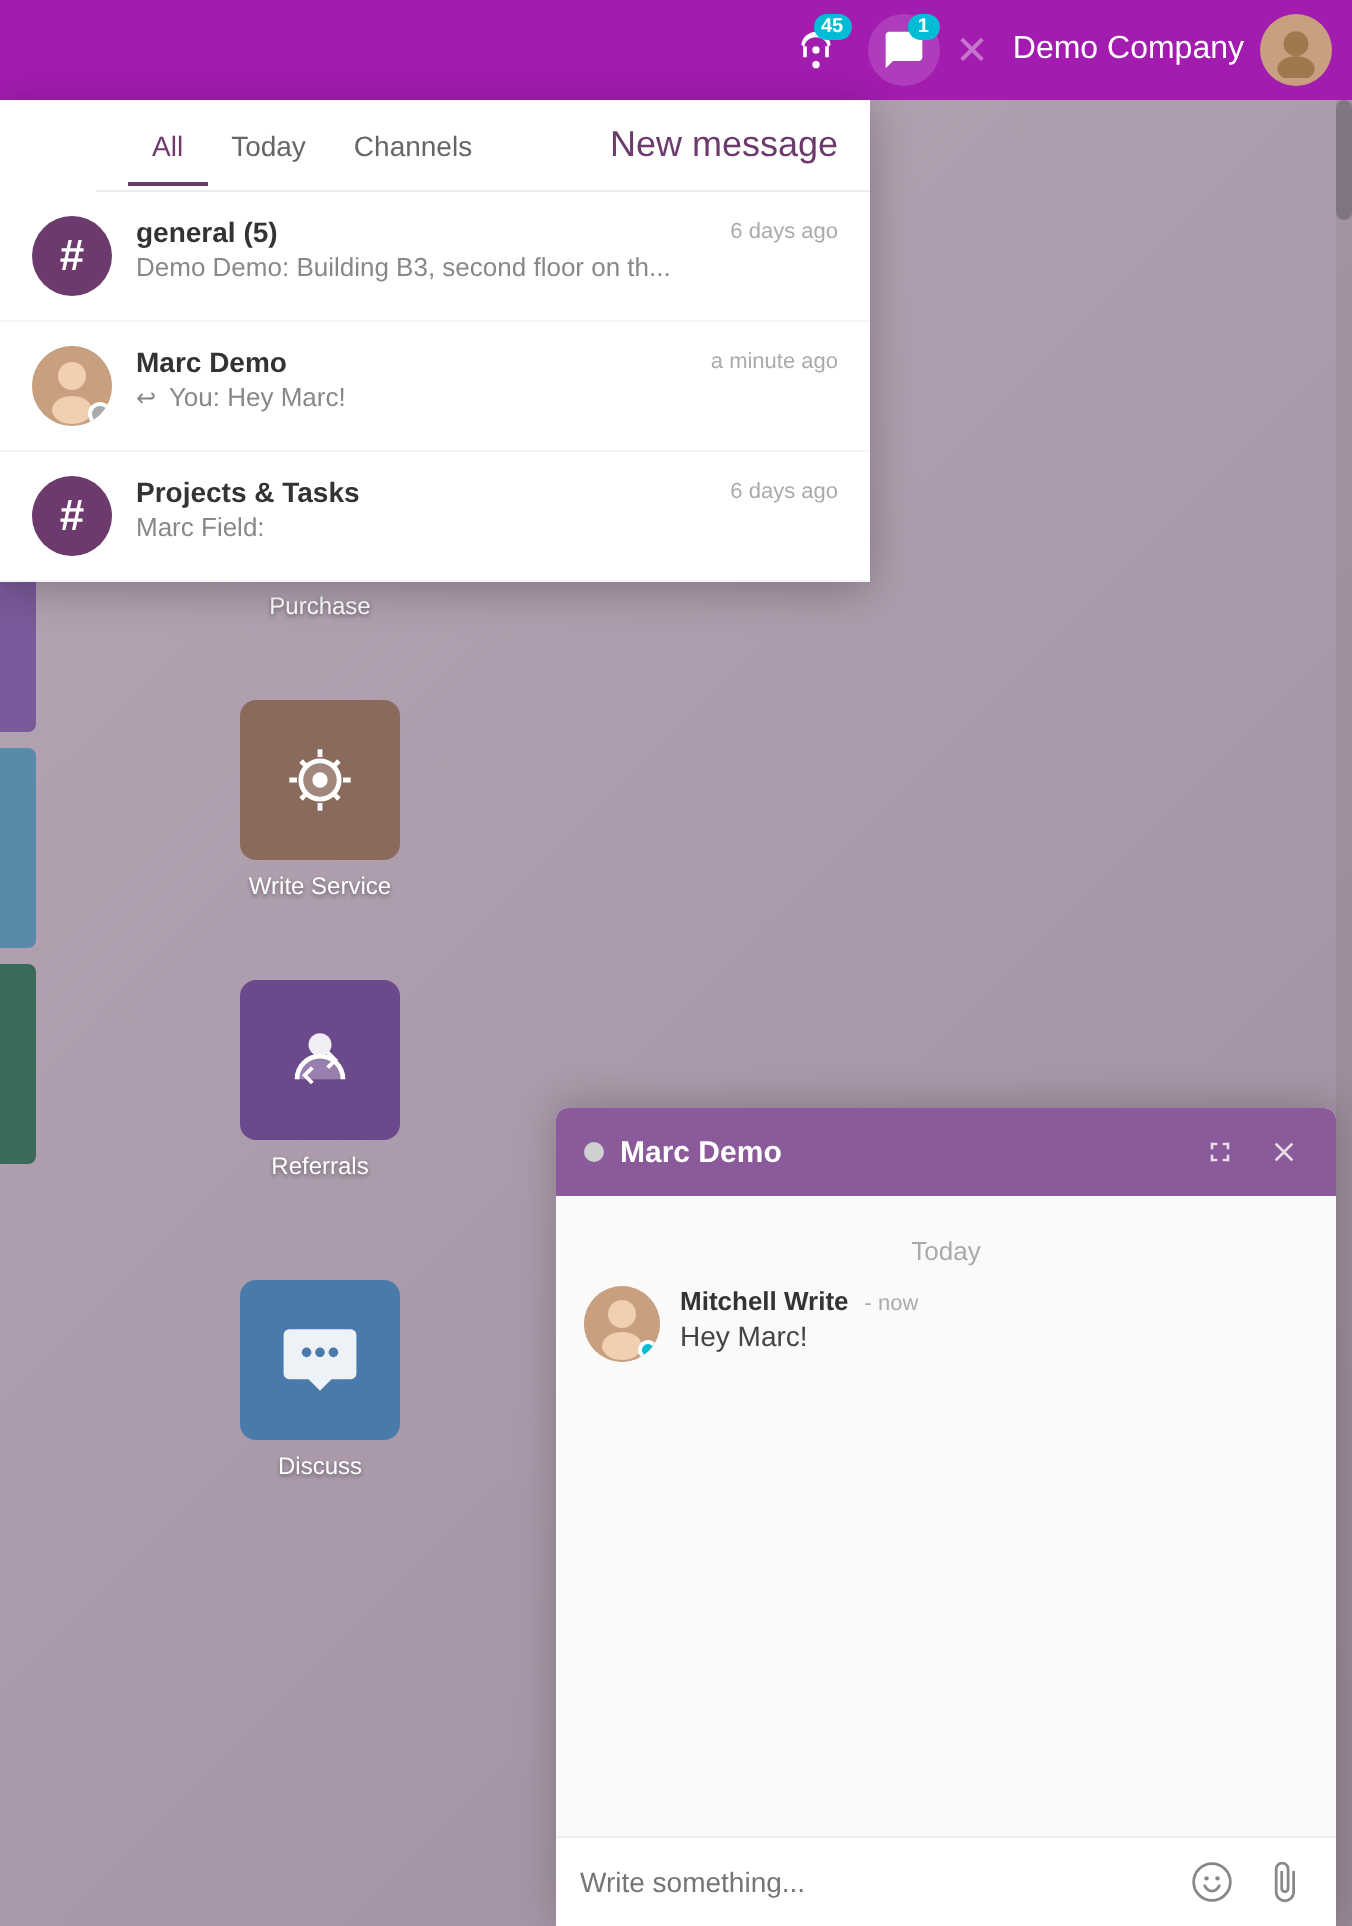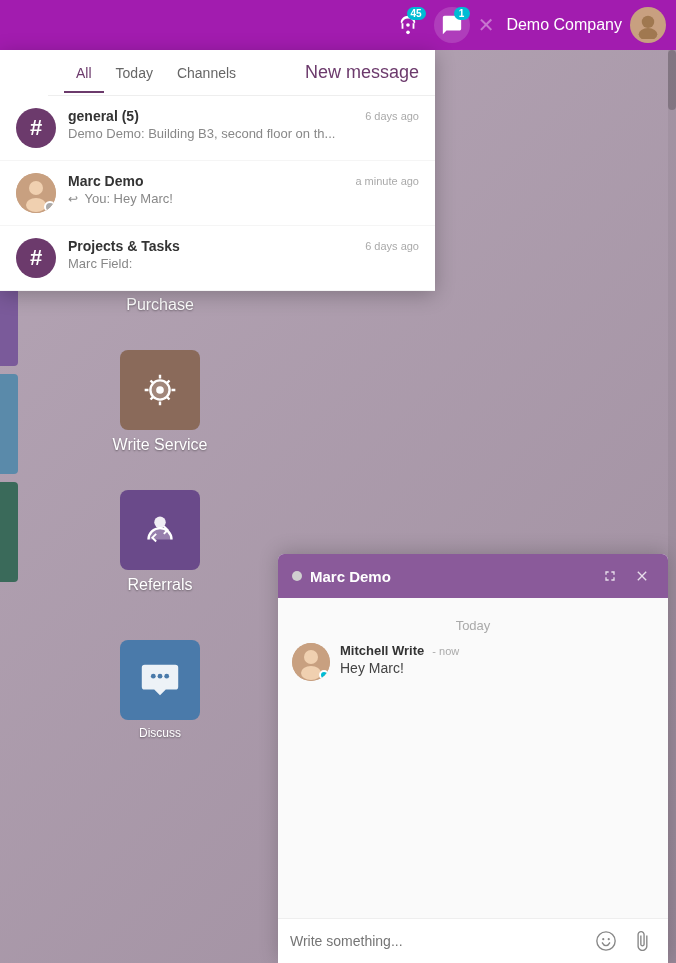--- a/index.html
+++ b/index.html
@@ -87,21 +87,21 @@
     }
     .app-icon-box {
       width: 80px; height: 80px;
       border-radius: 8px;
       display: flex; align-items: center; justify-content: center;
       font-size: 36px;
       color: white;
     }
     .app-label {
       color: white;
-      font-size: 16px;
+      font-size: 12px;
       text-align: right;
       margin-top: 6px;
       text-shadow: 0 1px 2px rgba(0,0,0,0.4);
     }
     .bg-teal { background: #3a9ea0; }
 
     
     .chat-panel {
       position: absolute;
       top: 50px;

